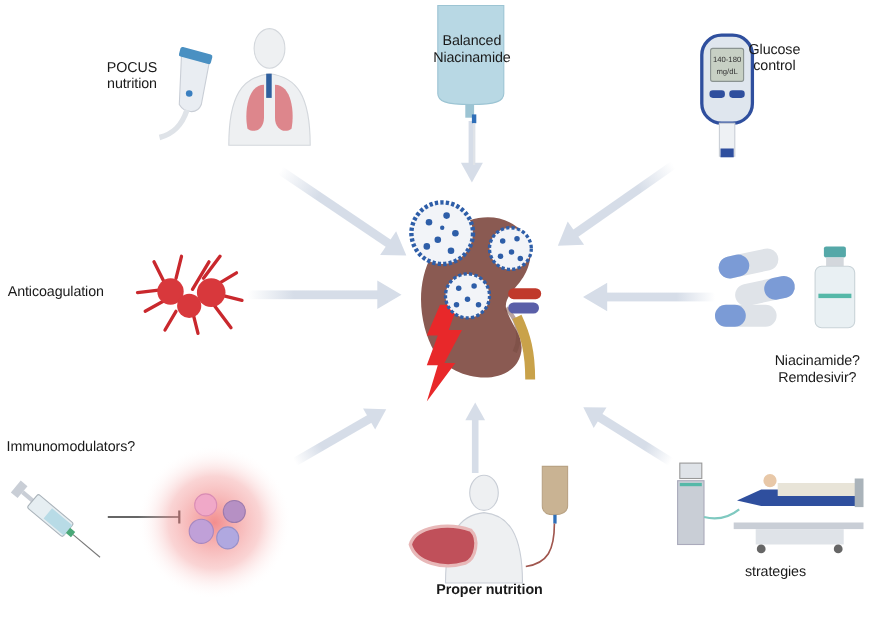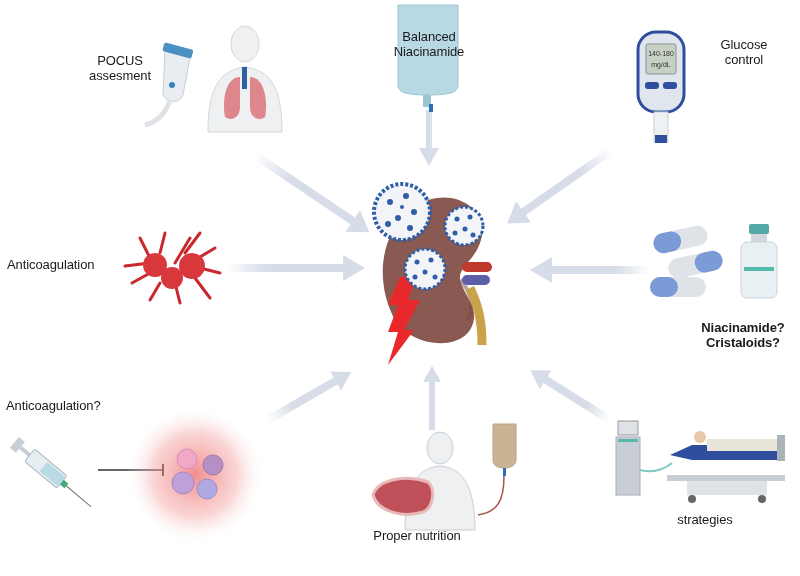--- a/index.html
+++ b/index.html
@@ -91,21 +91,21 @@
       <circle cx="14" cy="15" r="2.5"></circle>
       <circle cx="28" cy="13" r="2.5"></circle>
       <circle cx="22" cy="25" r="2.5"></circle>
       <circle cx="12" cy="30" r="2.5"></circle>
       <circle cx="32" cy="30" r="2.5"></circle>
     </g>
 </svg>
 
 <div class="lbl center" style="left:85px;top:53px;width:70px;">
   <div>POCUS</div>
-  <div>assesment</div>
+  <div>nutrition</div>
 </div>
 <svg class="ill" width="60" height="90" style="left:145px;top:40px;">
   <path d="M20,10 L45,18 L38,55 C34,65 22,62 18,55 Z" fill="#e9edf2" stroke="#c9ced6"></path>
   <rect x="18" y="6" width="30" height="9" rx="2" transform="rotate(15 33 10)" fill="#4a90c2"></rect>
   <circle cx="27" cy="45" r="3" fill="#3a7fc0"></circle>
   <path d="M25,60 C20,75 12,82 0,85" stroke="#dfe3e8" stroke-width="5" fill="none"></path>
 </svg>
 <svg class="ill" width="90" height="110" style="left:200px;top:22px;">
   <ellipse cx="45" cy="22" rx="14" ry="18" fill="#eef0f2" stroke="#d3d7dc"></ellipse>
   <path d="M8,110 C8,65 20,48 45,45 C70,48 82,65 82,110 Z" fill="#eef0f2" stroke="#d3d7dc"></path>
@@ -128,21 +128,21 @@
 <svg class="ill" width="50" height="115" style="left:636px;top:30px;">
   <rect x="2" y="2" width="46" height="80" rx="18" fill="#dfe6ee" stroke="#2f4f9e" stroke-width="3"></rect>
   <rect x="10" y="14" width="30" height="30" rx="2" fill="#c7d0c4" stroke="#8a9391"></rect>
   <text x="25" y="26" font-size="7" text-anchor="middle" fill="#333" font-family="Liberation Sans, sans-serif">140-180</text>
   <text x="25" y="37" font-size="7" text-anchor="middle" fill="#333" font-family="Liberation Sans, sans-serif">mg/dL</text>
   <rect x="9" y="52" width="14" height="7" rx="3" fill="#2f4f9e"></rect>
     <rect x="27" y="52" width="14" height="7" rx="3" fill="#2f4f9e"></rect>
   <rect x="18" y="82" width="14" height="30" fill="#eef1f4" stroke="#c9ced6"></rect>
     <rect x="19" y="105" width="12" height="8" fill="#2f4f9e"></rect>
 </svg>
-<div class="lbl center" style="left:712px;top:37px;width:64px;">
+<div class="lbl center" style="left:672px;top:37px;width:64px;">
   <div>Glucose</div>
   <div>control</div>
 </div>
 
 <div class="lbl" style="left:7px;top:257px;">
   <div>Anticoagulation</div>
 </div>
 <svg class="ill" width="105" height="75" style="left:120px;top:228px;">
   <g stroke="#c9282d" stroke-width="3" fill="none" stroke-linecap="round">
     <path d="M30,35 L5,38"></path>
@@ -175,27 +175,27 @@
     </g>
   <rect x="2" y="52" width="56" height="20" rx="10" fill="#dfe3e8"></rect>
     <rect x="2" y="52" width="28" height="20" rx="10" fill="#7b9bd6"></rect>
 </svg>
 <svg class="ill" width="45" height="80" style="left:737px;top:222px;">
   <rect x="12" y="2" width="20" height="10" rx="2" fill="#55a8a8"></rect>
   <rect x="14" y="12" width="16" height="8" fill="#d3d7dc"></rect>
   <rect x="4" y="20" width="36" height="56" rx="6" fill="#e9f0f3" stroke="#c9d3d8"></rect>
   <rect x="7" y="45" width="30" height="4" fill="#55b8a8"></rect>
 </svg>
-<div class="lbl center" style="left:693px;top:320px;width:100px;font-weight:bold;">
+<div class="lbl center" style="left:693px;top:320px;width:100px;">
   <div>Niacinamide?</div>
-  <div>Cristaloids?</div>
+  <div>Remdesivir?</div>
 </div>
 
 <div class="lbl" style="left:6px;top:398px;">
-  <div>Anticoagulation?</div>
+  <div>Immunomodulators?</div>
 </div>
 <svg class="ill" width="90" height="85" style="left:5px;top:428px;">
   <g transform="rotate(40 40 40)">
     <rect x="0" y="33" width="8" height="14" fill="#c9ced6"></rect>
       <rect x="8" y="38" width="12" height="4" fill="#c9ced6"></rect>
     <rect x="20" y="32" width="42" height="16" rx="2" fill="#e6eef2" stroke="#aab3ba"></rect>
     <rect x="38" y="34" width="24" height="12" fill="#b8dbe6"></rect>
     <rect x="62" y="37" width="6" height="6" fill="#4aa878"></rect>
       <rect x="68" y="39.5" width="32" height="1" fill="#777"></rect>
   </g>
@@ -224,21 +224,21 @@
   <path d="M5,100 C5,55 18,38 40,36 C62,38 75,55 75,100 Z" fill="#eef0f2" stroke="#c9ced6"></path>
 </svg>
 <svg class="ill" width="70" height="50" style="left:368px;top:470px;">
   <path d="M5,25 C10,8 40,5 60,12 C68,20 65,38 55,42 C35,48 10,42 5,25 Z" fill="#c0505a" stroke="#e8b8b8" stroke-width="3"></path>
 </svg>
 <svg class="ill" width="60" height="110" style="left:478px;top:420px;">
   <path d="M15,4 L38,4 L38,40 C38,45 33,48 26,48 C19,48 15,45 15,40 Z" fill="#c9b393" stroke="#b9a384"></path>
   <rect x="25" y="48" width="3" height="8" fill="#2f6fb8"></rect>
   <path d="M26,56 C26,80 20,92 0,95" stroke="#a0564e" stroke-width="1.5" fill="none"></path>
 </svg>
-<div class="lbl center" style="left:336px;top:528px;width:162px;">
+<div class="lbl center" style="left:364px;top:528px;width:162px;font-weight:bold;">
   <div>Proper nutrition</div>
 </div>
 
 <svg class="ill" width="180" height="90" style="left:612px;top:415px;">
   <rect x="6" y="6" width="20" height="14" fill="#dfe3e8" stroke="#999"></rect>
   <rect x="4" y="22" width="24" height="58" fill="#c9ced6" stroke="#aab"></rect>
   <rect x="6" y="24" width="20" height="3" fill="#55b8a8"></rect>
   <path d="M28,55 C40,58 50,56 60,48" stroke="#7fc9c0" stroke-width="2" fill="none"></path>
   <rect x="55" y="60" width="118" height="6" fill="#c9ced6"></rect>
   <path d="M58,40 L80,30 L170,30 L170,45 L80,45 Z" fill="#2f4f9e"></path>

